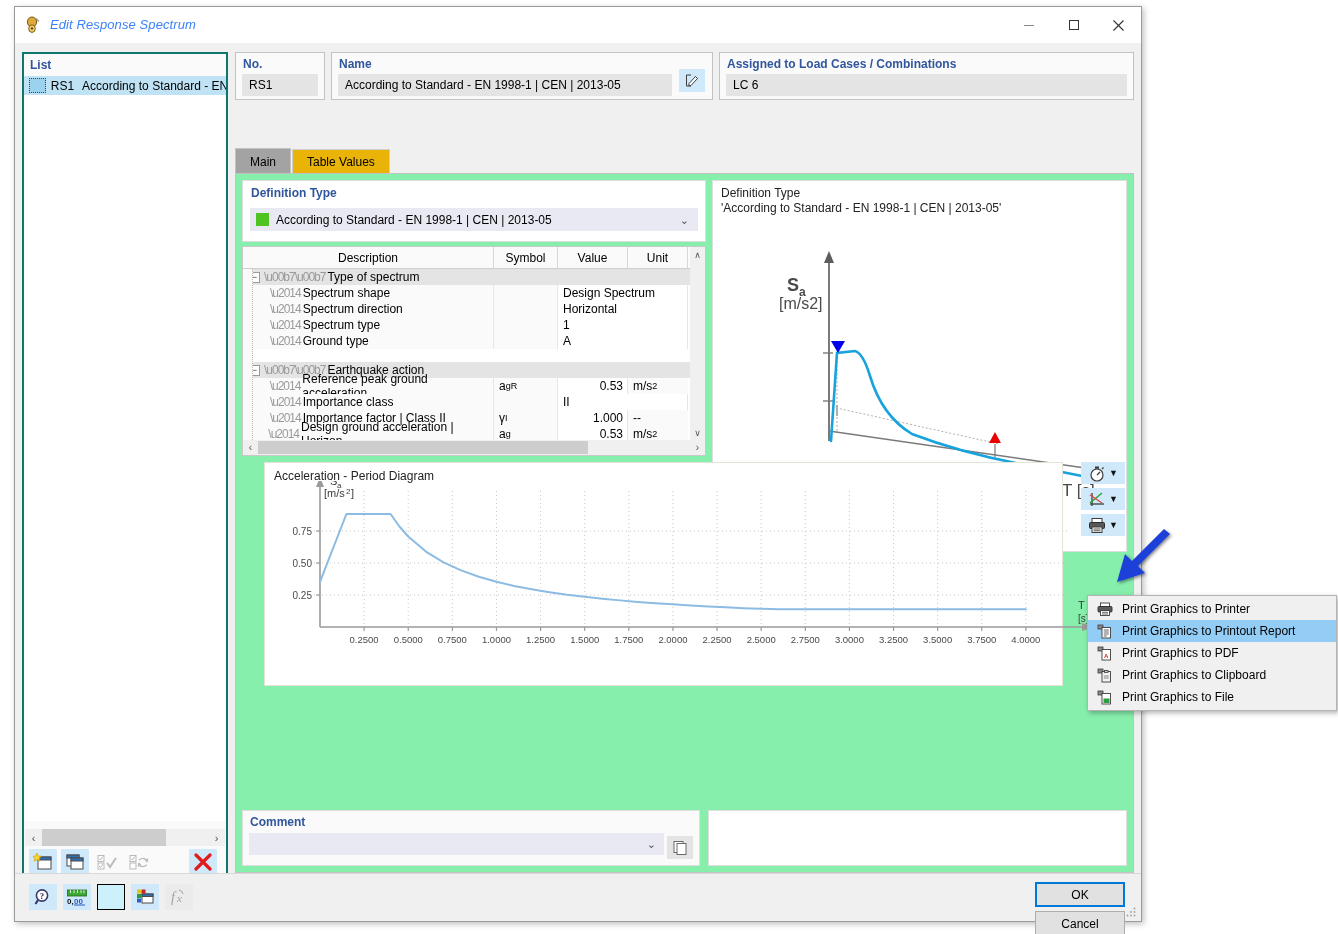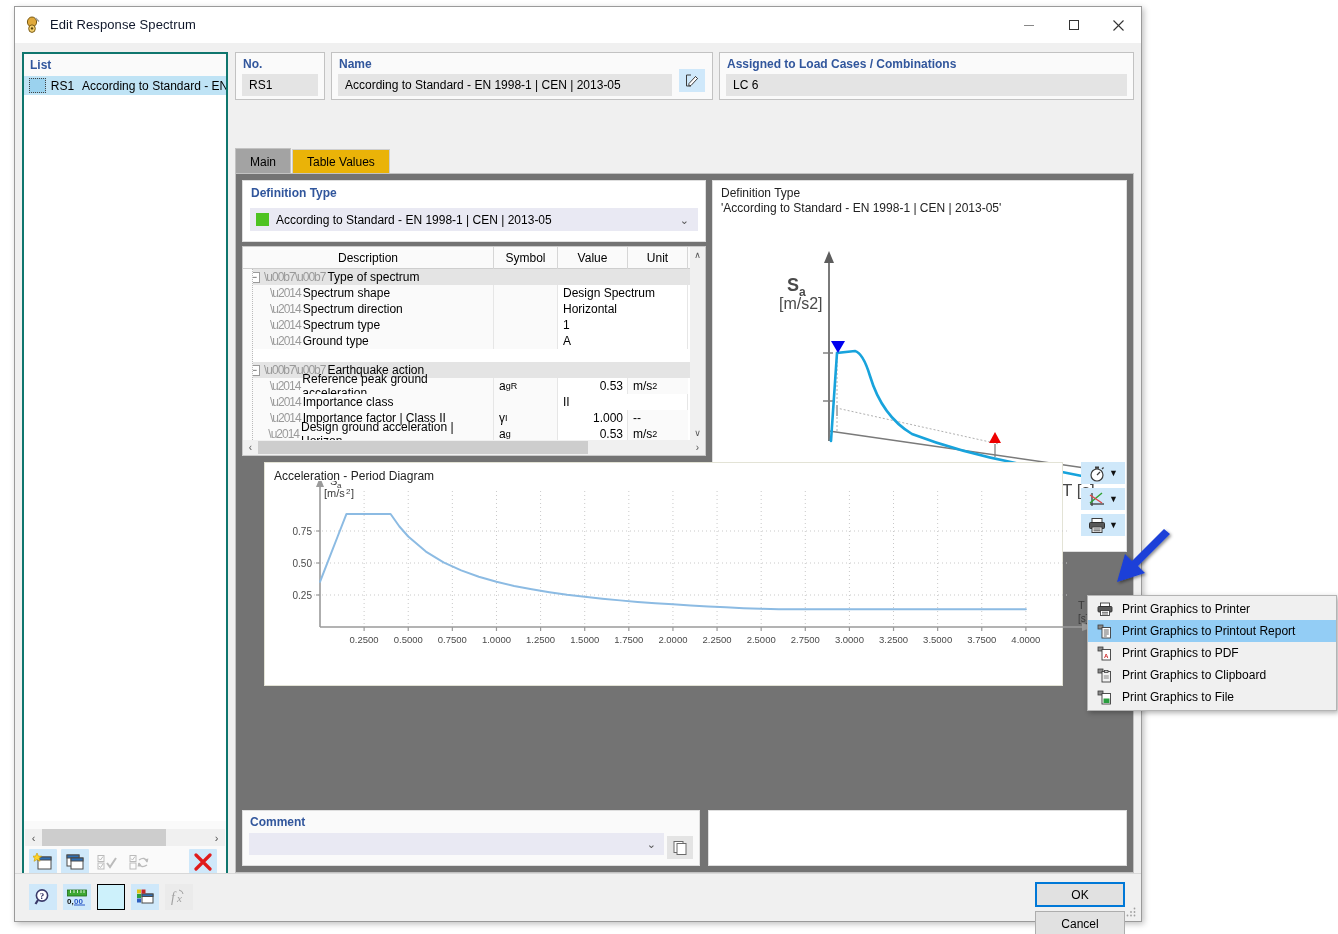--- a/index.html
+++ b/index.html
@@ -26,21 +26,21 @@
     height: 36px; background: #ffffff;
     display: flex; align-items: center;
     border-bottom: 1px solid #ffffff;
     position: relative;
   }
   .titlebar .app-icon {
     width: 18px; height: 18px; margin-left: 9px; margin-right: 8px;
     position: relative;
   }
   .titlebar .title-text {
-    font-size: 13px; color: #0f172a; letter-spacing: .1px;
+    font-size: 13px; color: #3b82f6; letter-spacing: .1px; font-style: italic;
   }
   .win-btns { position: absolute; right: 0; top: 0; height: 36px; display: flex; }
   .win-btn {
     width: 45px; height: 36px; display: flex; align-items: center; justify-content: center;
     font-size: 13px; color: #333; background: transparent;
   }
 
   .client { position: absolute; left: 0; top: 36px; right: 0; bottom: 0; background: #f0f0f0; }
 
   
@@ -106,21 +106,21 @@
   .tabs { position:absolute; left:0; top:96px; height:26px; display:flex; align-items:flex-end; }
   .tab {
     height: 25px; padding: 0 14px; display:flex; align-items:center;
     font-size: 12px; background: #eab308; border: 1px solid #cfcfcf; border-bottom:none;
     color:#000; margin-right: 1px;
   }
   .tab.active { background:#a3a3a3; border-color:#c2c2c2; height: 26px; }
 
   .tabpanel {
     position: absolute; left: 0; top: 121px; right: 0; bottom: 0;
-    background: #737373; border: 1px solid #c2c2c2;
+    background: #86efac; border: 1px solid #c2c2c2;
   }
 
   
   .defgroup {
     position: absolute; left: 6px; top: 6px; width: 464px; height: 62px;
     background: #fff; border: 1px solid #dedede;
   }
   .dt-label { color:#31569c; font-weight:bold; font-size:12px; padding: 5px 0 0 8px; }
   .dt-combo {
     margin: 8px 7px 0 7px; height: 23px; background:#e9e9f3;

